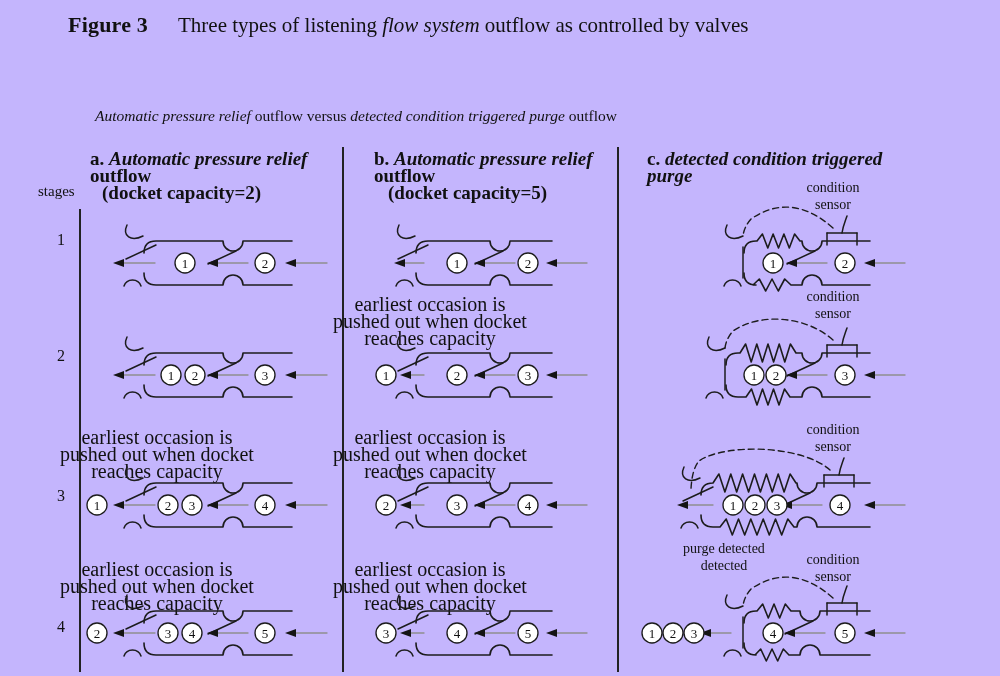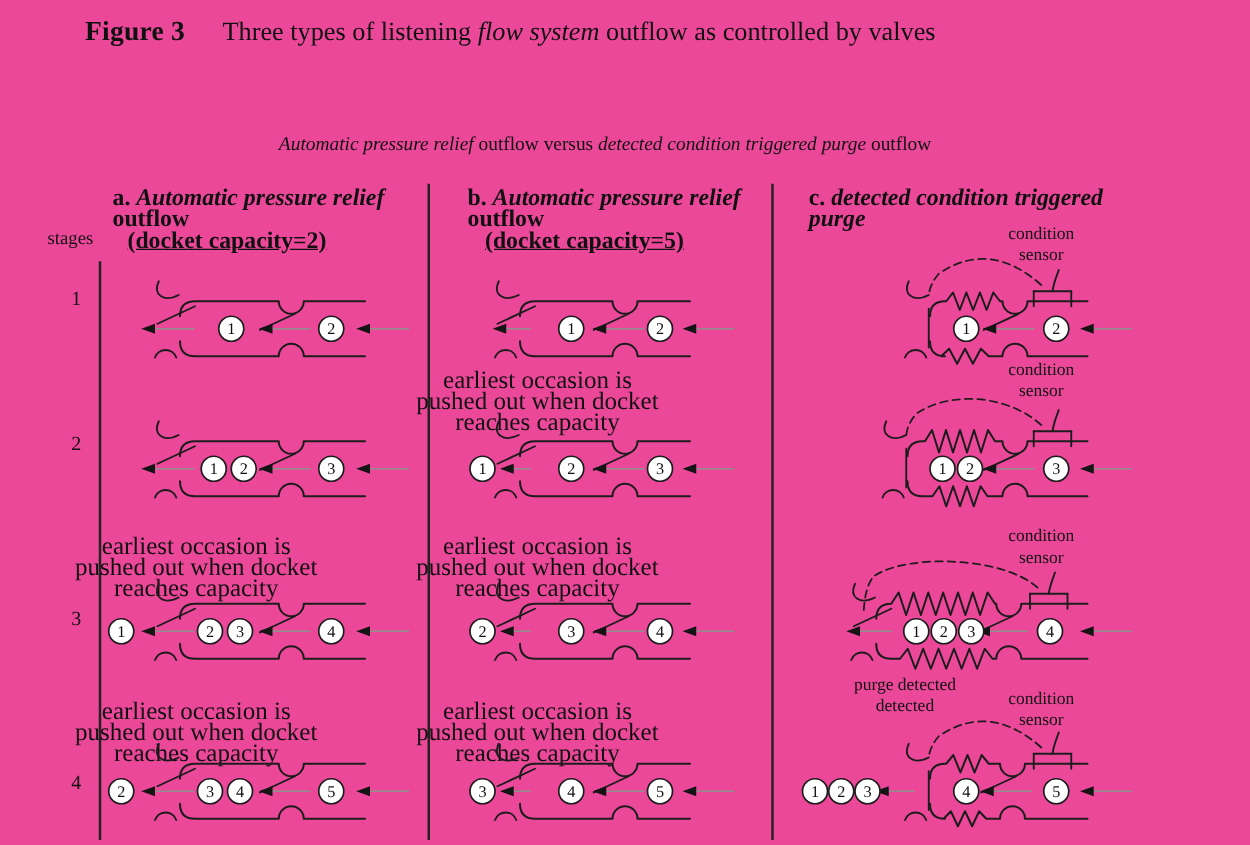--- a/index.html
+++ b/index.html
@@ -1,23 +1,23 @@
 <!DOCTYPE html>
 <html><head>
 <meta charset="utf-8">
 <style>
   html,body{margin:0;padding:0;background:#ffffff;}
-  .page{position:relative;width:1000px;height:676px;background:#ec4899;overflow:hidden;
+  .page{position:relative;width:1000px;height:676px;background:#c4b5fd;overflow:hidden;
         font-family:"Liberation Serif",serif;color:#111;}
   .abs{position:absolute;}
   .title{font-size:21px;white-space:nowrap;}
   .figlabel{font-weight:700;font-size:22px;margin-right:30px;letter-spacing:.2px;}
-  .subtitle{font-size:15.5px;text-align:right;white-space:nowrap;}
+  .subtitle{font-size:15.5px;text-align:left;white-space:nowrap;}
   .colhead{font-size:19px;font-weight:700;line-height:17px;}
-  .colhead .l2{padding-left:12px;font-weight:700;text-decoration:underline;}
+  .colhead .l2{padding-left:12px;font-weight:700;}
   .stages{font-size:15px;text-align:center;}
   .stageno{font-size:16px;text-align:center;width:18px;}
   .cap{font-size:20px;line-height:17px;text-align:center;}
   .cap span{display:block;}
   .slabel{font-size:14px;line-height:17px;text-align:center;}
   .slabel span{display:block;}
   .vline{width:1.5px;background:#222;}
   i{font-style:italic;}
   svg text{font-family:"Liberation Serif",serif;}
 </style>

